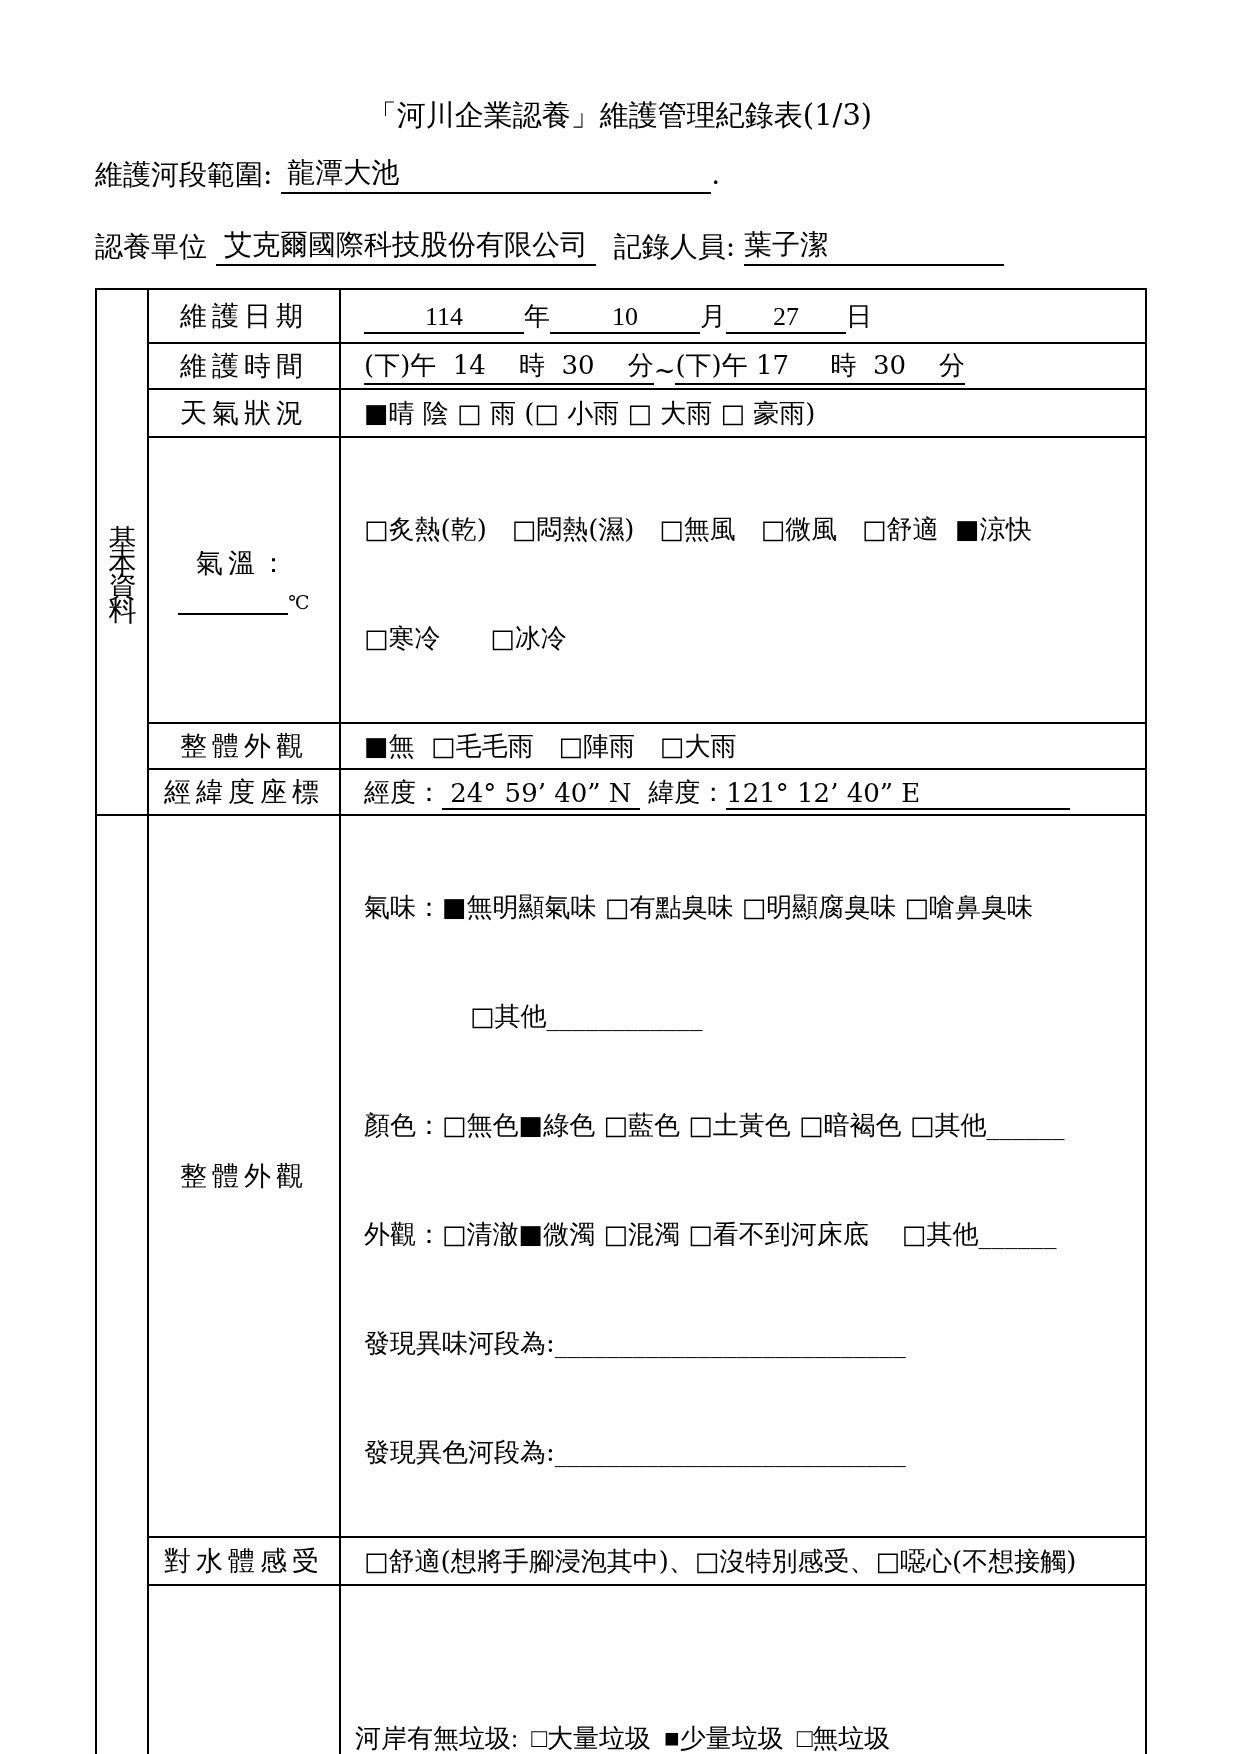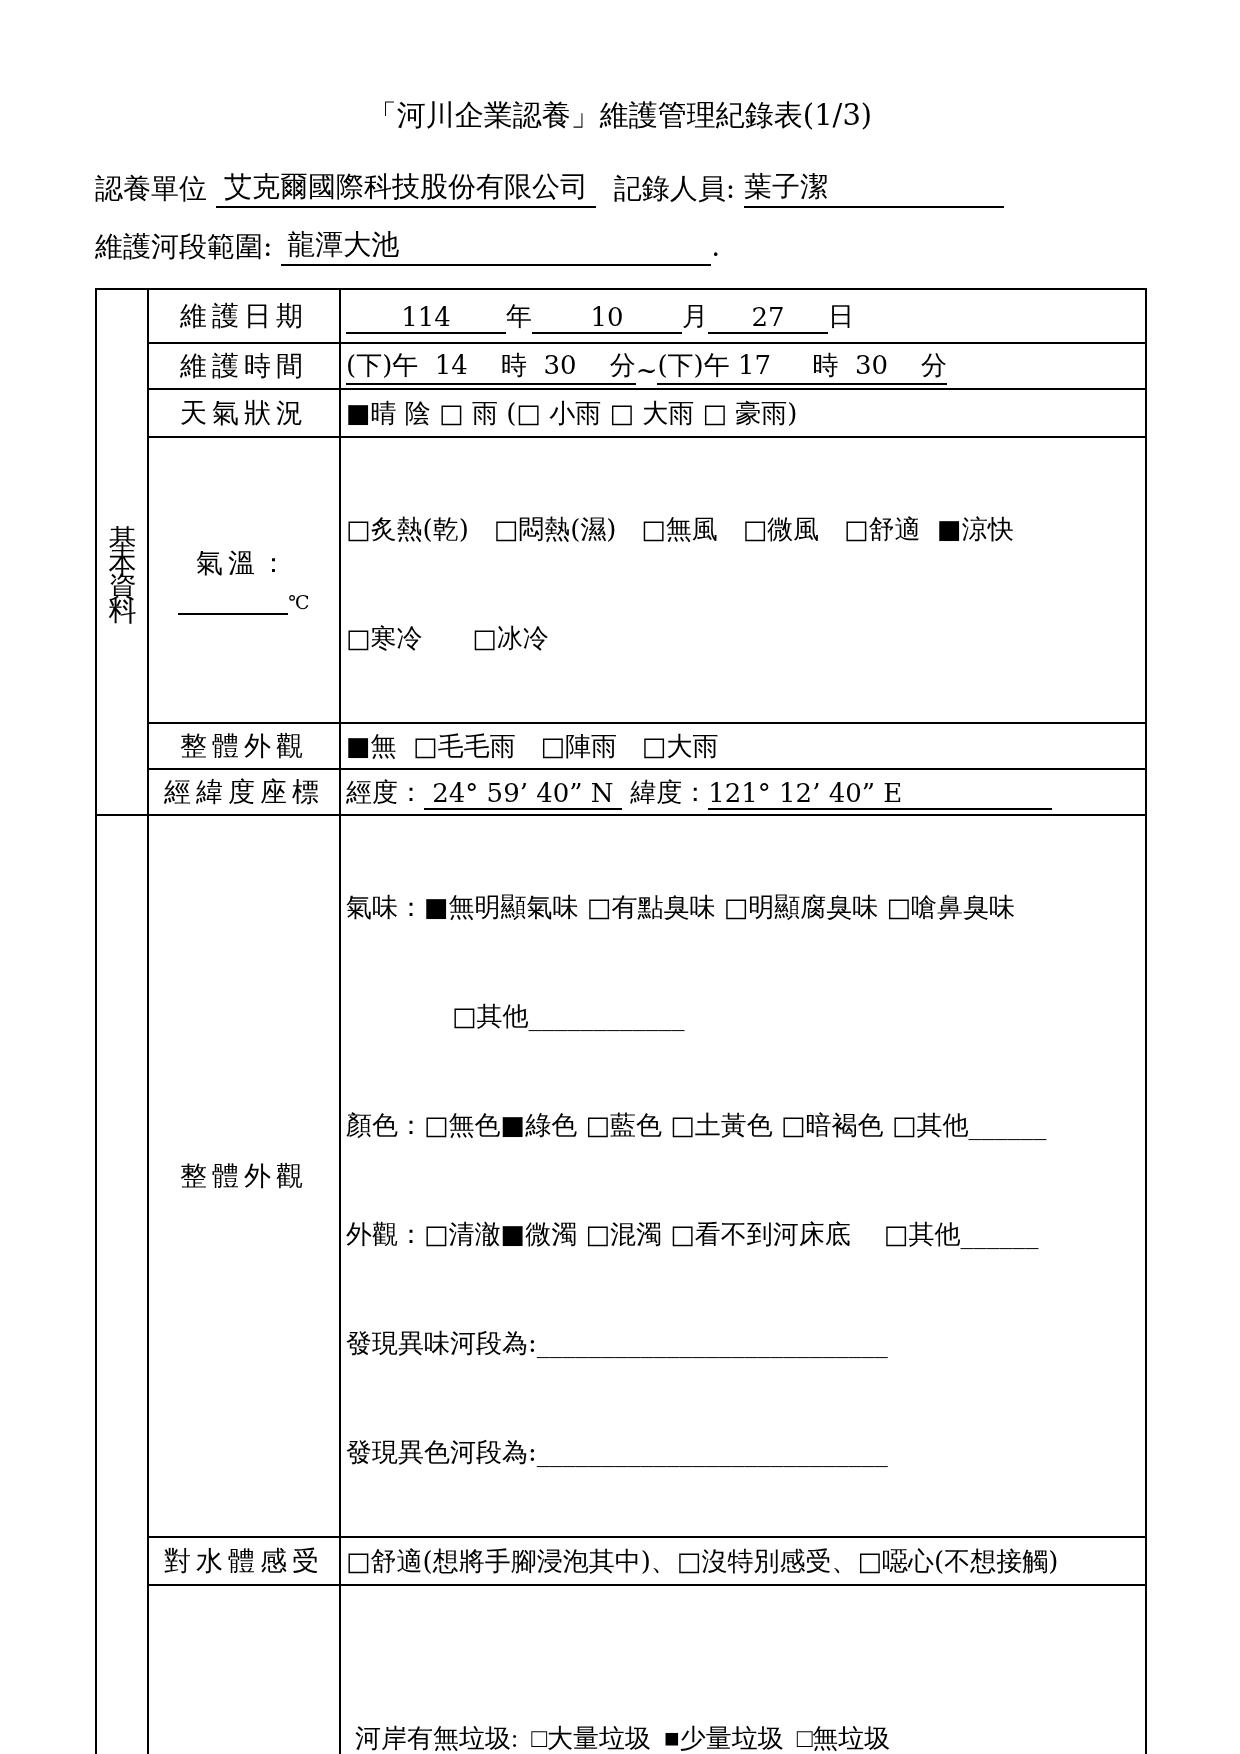--- a/index.html
+++ b/index.html
@@ -25,40 +25,40 @@
 
   table.form { border-collapse:collapse; table-layout:fixed; width:1050px; margin-top:22px; }
   td { border:2px solid #000; vertical-align:middle; padding:0; }
   col.c1{width:52px;} col.c2{width:192px;} col.c3{width:806px;}
 
   td.group { text-align:center; }
   .vert { display:inline-block; writing-mode:vertical-rl; text-orientation:upright; font-size:28px; }
   .vert.sp1 { letter-spacing:24px; }
 
   td.lbl { text-align:center; font-size:27px; letter-spacing:5px; padding:4px 2px; }
-  td.ct  { font-size:26px; padding:3px 5px; white-space:pre-wrap; }
+  td.ct  { font-size:26px; padding:3px 23px; white-space:pre-wrap; }
 
-  .h54{height:54px;} .h46{height:46px;} .h48{height:48px;margin-top:12px;} .h86{height:86px;} .h44{height:44px;}
+  .h54{height:54px;font-family:Liberation Serif, serif;} .h46{height:46px;} .h48{height:48px;margin-top:12px;} .h86{height:86px;} .h44{height:44px;}
   .line { line-height:41px; white-space:pre-wrap;margin-top:8px; }
   .ind  { padding-left:106px; }
 
   td.patrol { padding:0; }
   .pa { padding:5px 14px 6px 14px; }
   .pa .line { line-height:40px;font-family:Liberation Serif, serif; }
 </style>
 </head>
 <body>
 
 <div class="page">
 
   <div class="subtitle">「河川企業認養」維護管理紀錄表(1/3)</div>
 
+  <div class="iline iline2"><span>維護河段範圍:</span> <span class="ul w430" style="padding-left:6px;">龍潭大池</span><span>.</span></div>
+
   <div class="iline"><span>認養單位</span> <span class="ul" style="padding:0 8px;">艾克爾國際科技股份有限公司</span><span>  記錄人員:</span> <span class="ul w260">葉子潔</span></div>
-
-  <div class="iline iline2"><span>維護河段範圍:</span> <span class="ul w430" style="padding-left:6px;">龍潭大池</span><span>.</span></div>
 
   <table class="form">
     <colgroup>
         <col class="c1">
         <col class="c2">
         <col class="c3">
       </colgroup>
 
     <tbody>
         <tr>

